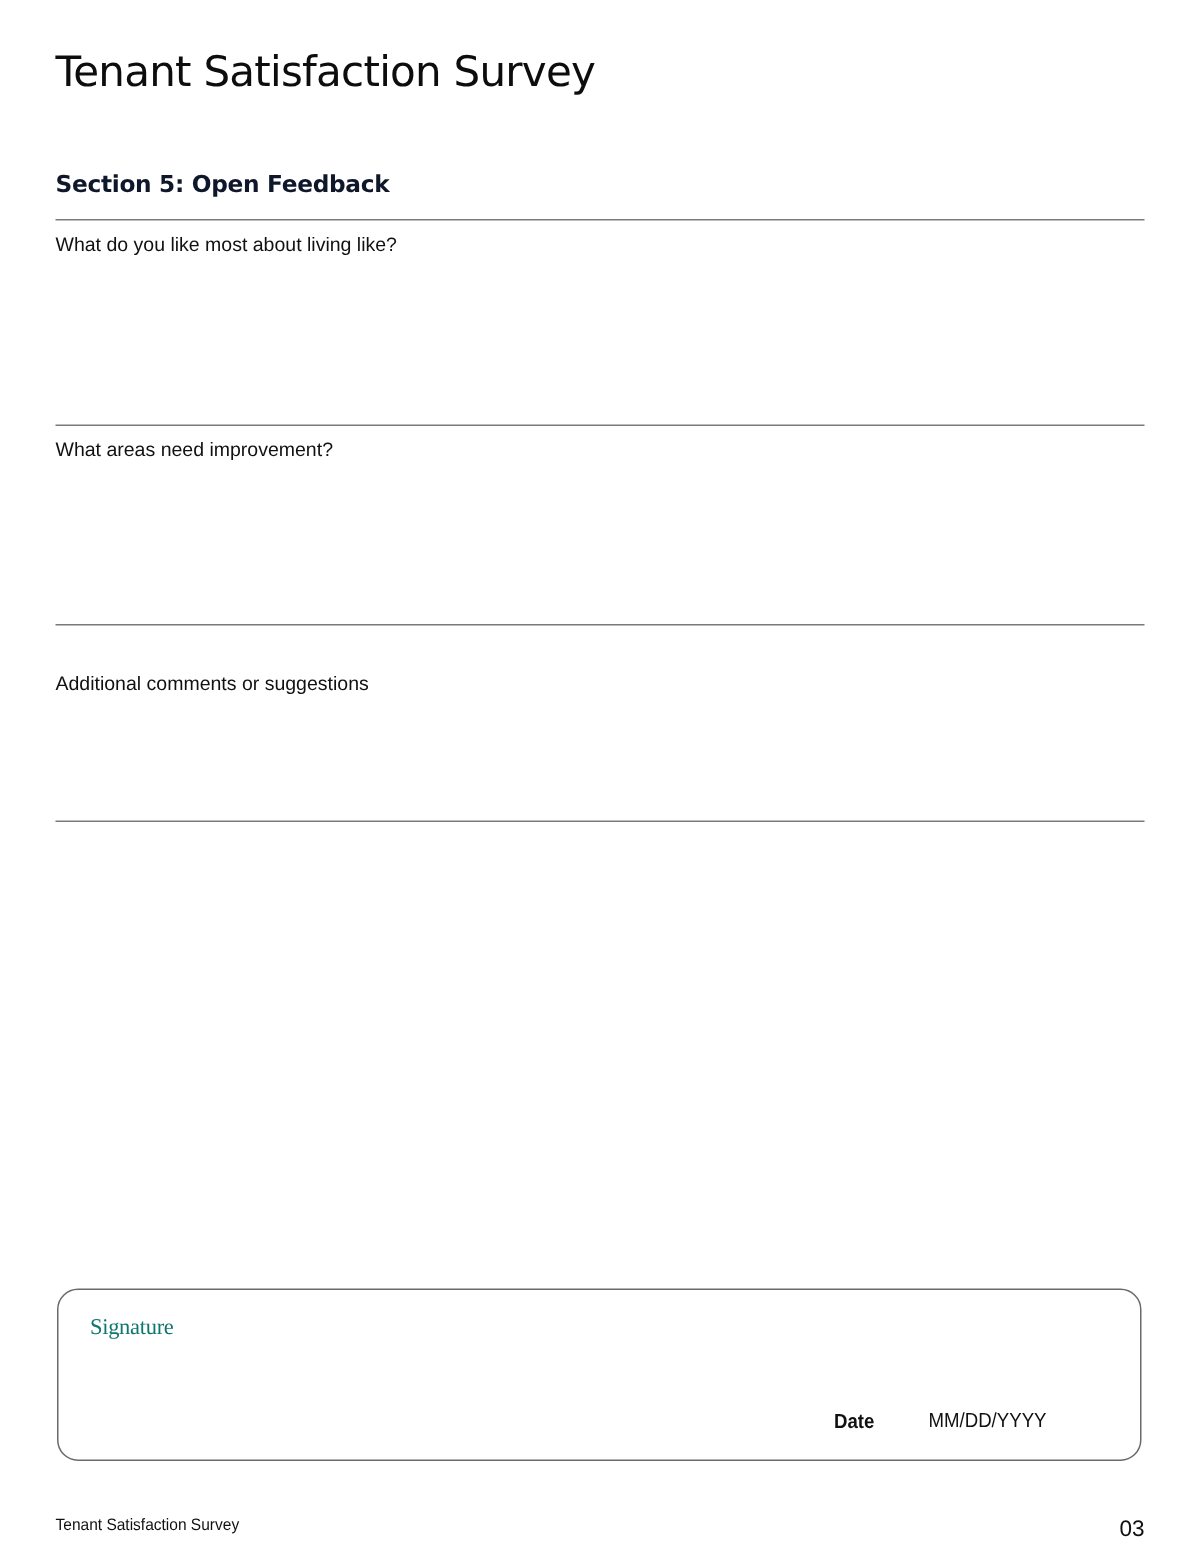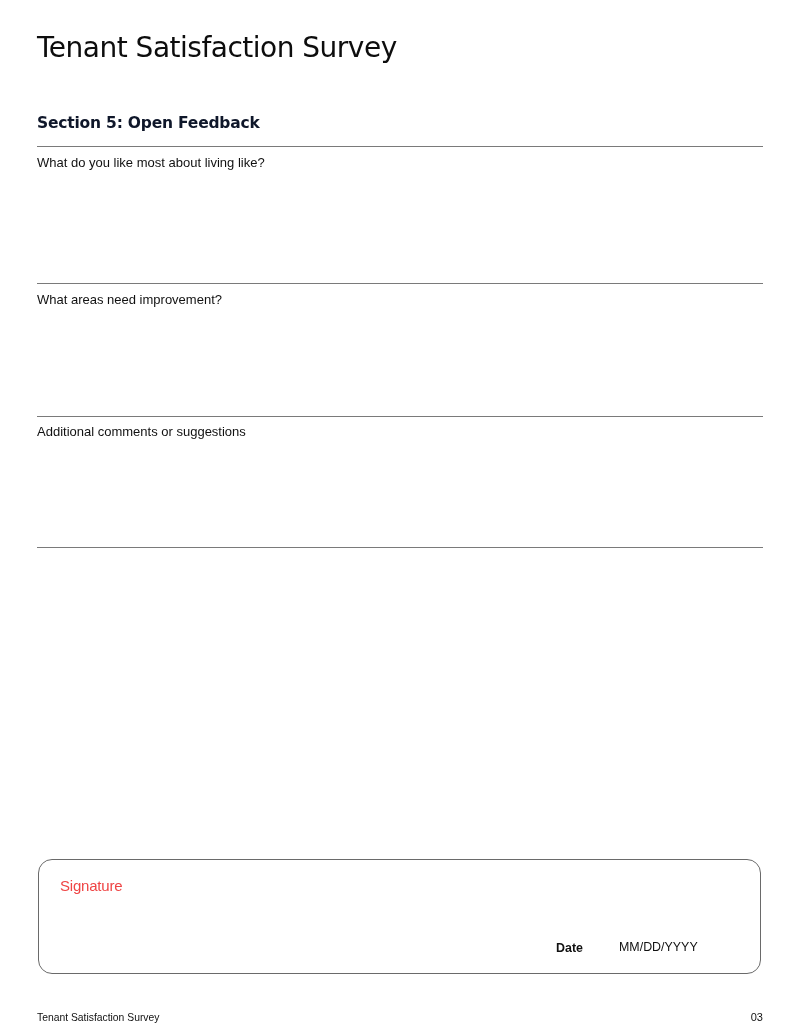--- a/index.html
+++ b/index.html
@@ -33,22 +33,22 @@
       background: transparent; border: none; resize: none; outline: none;
       font-family: "Liberation Sans", sans-serif; font-size: 13px;
     }
     .sig-box {
       position: absolute; left: 38px; top: 859px;
       width: 723px; height: 115px;
       border: 1px solid #6a6a6a; border-radius: 14px; box-sizing: border-box;
     }
     .sig-label {
       position: absolute; left: 21px; top: 17px;
-      font-family: Liberation Sans, sans-serif;
-      font-size: 15px; color: #ef4444; letter-spacing: -0.2px;
+      font-family: Liberation Serif, serif;
+      font-size: 15px; color: #0f766e; letter-spacing: -0.2px;
     }
     .sig-field {
       position: absolute; left: 20px; top: 44px; width: 480px; height: 50px;
     }
     .date-label {
       position: absolute; left: 517px; top: 80px;
       font-size: 13.5px; font-weight: bold; color: #111;
       transform: scaleX(0.92); transform-origin: left;
     }
     .date-input {
@@ -56,40 +56,40 @@
       font-size: 13.5px; color: #111;
       transform: scaleX(0.92); transform-origin: left;
     }
     .footer-left {
       position: absolute; left: 37px; top: 1011px;
       font-size: 11px; color: #111;
       transform: scaleX(0.94); transform-origin: left;
     }
     .footer-right {
       position: absolute; right: 37px; top: 1011px;
-      font-size: 11px; color: #111;
+      font-size: 15px; color: #111;
     }
   </style>
 </head>
 <body>
 
 <h1 class="title">Tenant Satisfaction Survey</h1>
 
 <h2 class="section-title">Section 5: Open Feedback</h2>
 
 <div class="rule" style="top:146px;"></div>
 <div class="question" style="top:155px;">What do you like most about living like?</div>
 <textarea class="answer-area" style="top: 176px; height: 100px;"></textarea>
 
 <div class="rule" style="top:283px;"></div>
 <div class="question" style="top:292px;text-align:right;">What areas need improvement?</div>
 <textarea class="answer-area" style="top: 313px; height: 96px;"></textarea>
 
 <div class="rule" style="top:416px;"></div>
-<div class="question" style="top:424px;">Additional comments or suggestions</div>
+<div class="question" style="top:448px;">Additional comments or suggestions</div>
 <textarea class="answer-area" style="top: 445px; height: 96px;"></textarea>
 
 <div class="rule" style="top:547px;"></div>
 
 <div class="sig-box">
   <div class="sig-label">Signature</div>
   <div class="sig-field"></div>
   <div class="date-label">Date</div>
   <div class="date-input">MM/DD/YYYY</div>
 </div>

